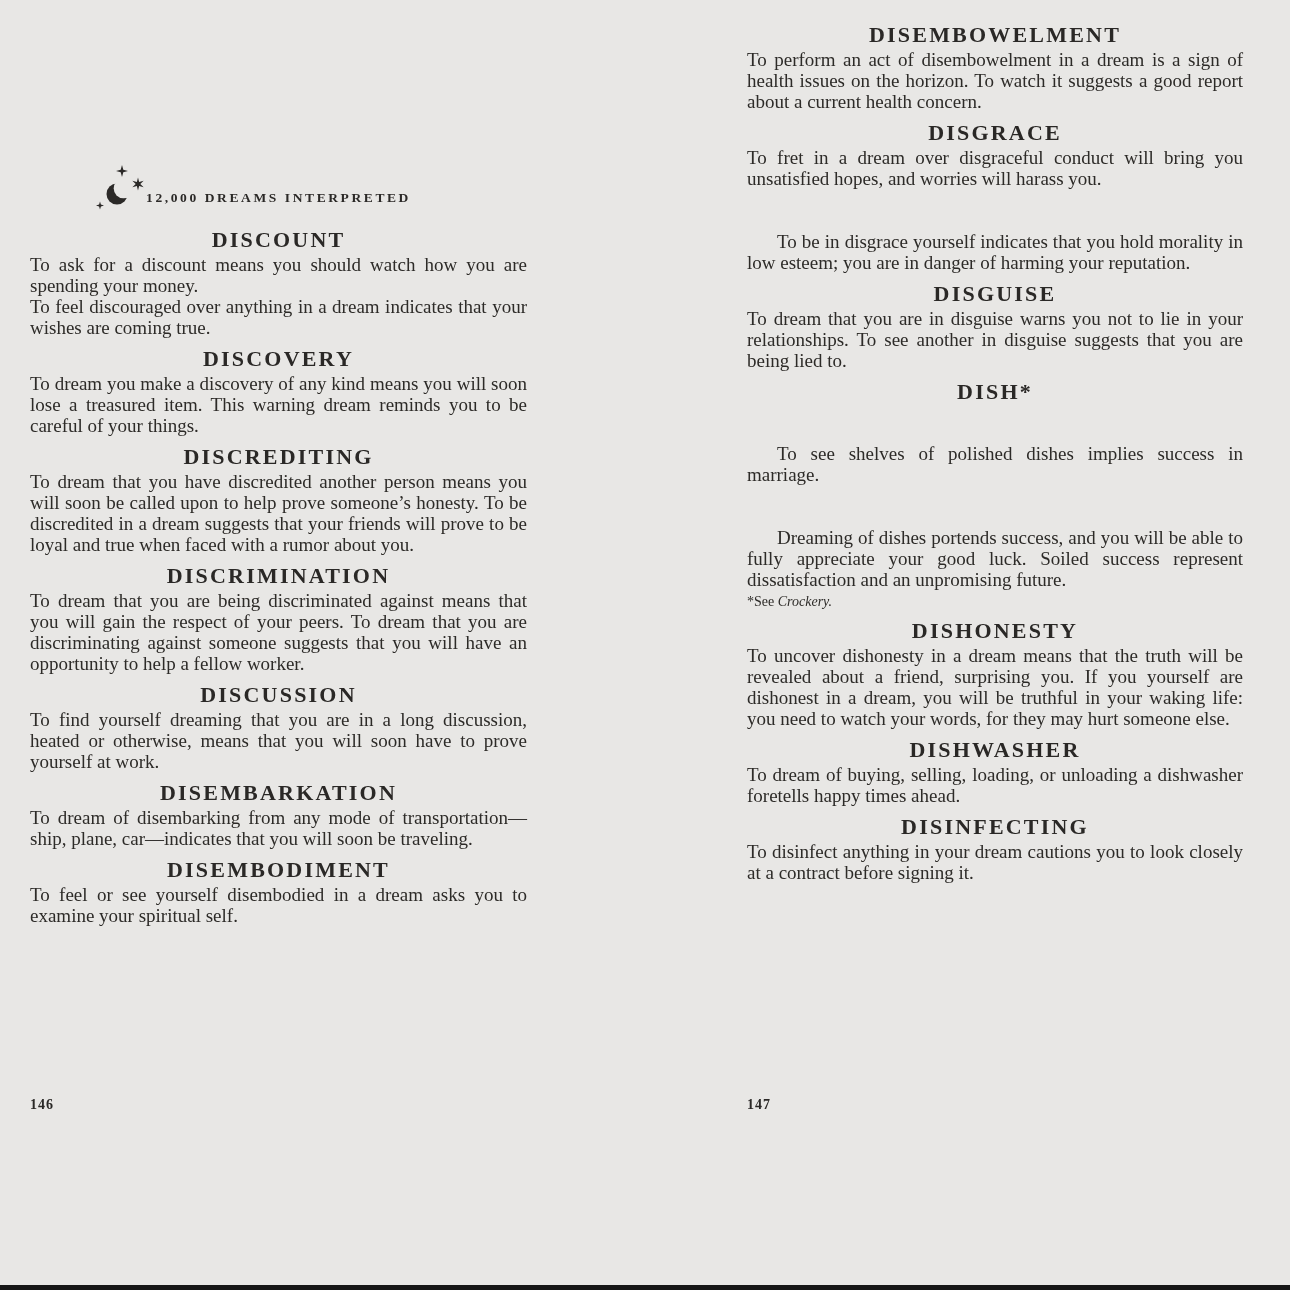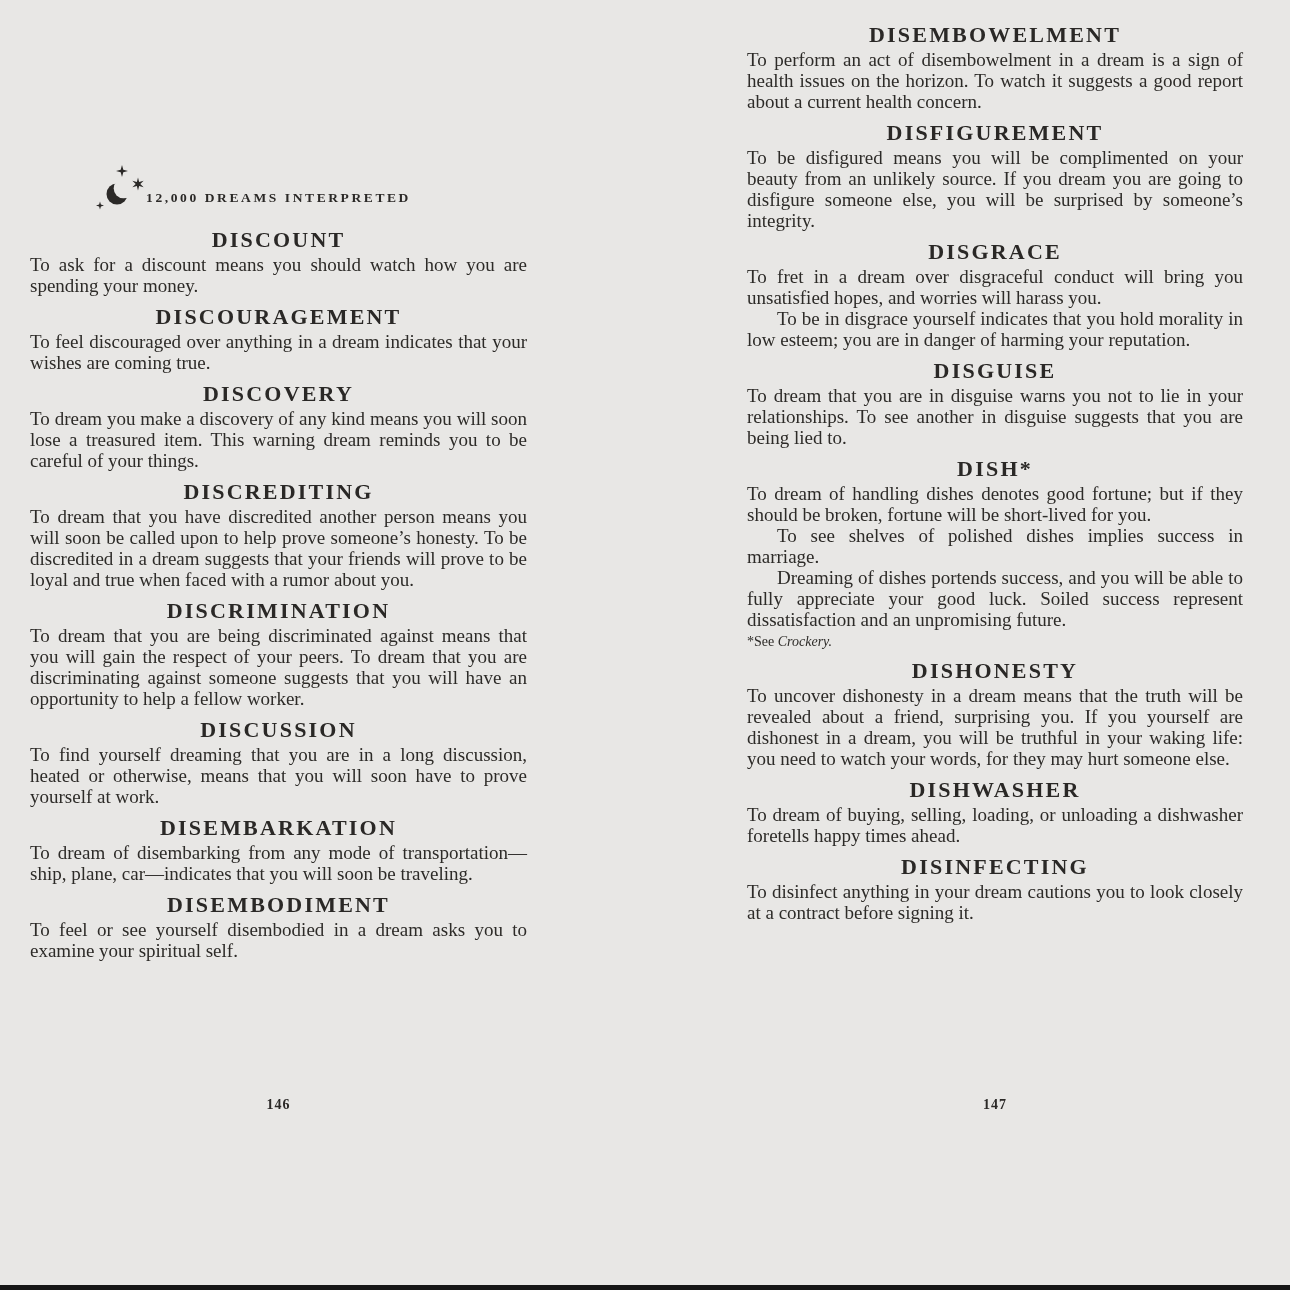--- a/index.html
+++ b/index.html
@@ -25,26 +25,26 @@
 
   .entries{padding-top:14px;}
   .term{
     font-size:22px;line-height:18px;font-weight:bold;letter-spacing:2.2px;
     text-align:center;margin:12px 0 5px;color:#2a2826;
   }
   .para{
     margin:0;font-size:19px;line-height:21px;text-align:justify;
     color:#2d2b28;
   }
-  .para.indent{text-indent:30px;}
+  .para.indent{text-indent:30px;margin-top:42px;}
   .footnote{font-size:14px;line-height:17px;margin-top:3px;color:#2d2b28;}
   .footnote i{font-style:italic;}
 
   .page-number{
-    position:absolute;top:1097px;left:0;width:100%;text-align:center;
+    position:absolute;top:1097px;left:0;width:100%;
     font-size:14px;font-weight:bold;letter-spacing:1px;color:#2b2927;
   }
   .bottom-edge{
     position:absolute;left:0;bottom:0;width:100%;height:5px;background:#161616;
   }
 </style>
 </head>
 <body>
 
 <div class="spread">
@@ -65,21 +65,20 @@
         </svg>
         <span>12,000 DREAMS INTERPRETED</span>
       </span>
     </div>
     <div class="entries">
         <div class="entry">
           <h3 class="term">DISCOUNT</h3>
           <p class="para">To ask for a discount means you should watch how you are spending your money.</p>
         </div>
         <div class="entry">
-          <h3 class="term">DISCOURAGEMENT</h3>
           <p class="para">To feel discouraged over anything in a dream indicates that your wishes are coming true.</p>
         </div>
         <div class="entry">
           <h3 class="term">DISCOVERY</h3>
           <p class="para">To dream you make a discovery of any kind means you will soon lose a treasured item. This warning dream reminds you to be careful of your things.</p>
         </div>
         <div class="entry">
           <h3 class="term">DISCREDITING</h3>
           <p class="para">To dream that you have discredited another person means you will soon be called upon to help prove someone’s honesty. To be discredited in a dream suggests that your friends will prove to be loyal and true when faced with a rumor about you.</p>
         </div>
@@ -103,35 +102,30 @@
     <div class="page-number">146</div>
   </div>
 
   <div class="page page-right">
     <div class="entries">
         <div class="entry">
           <h3 class="term">DISEMBOWELMENT</h3>
           <p class="para">To perform an act of disembowelment in a dream is a sign of health issues on the horizon. To watch it suggests a good report about a current health concern.</p>
         </div>
         <div class="entry">
-          <h3 class="term">DISFIGUREMENT</h3>
-          <p class="para">To be disfigured means you will be complimented on your beauty from an unlikely source. If you dream you are going to disfigure someone else, you will be surprised by someone’s integrity.</p>
-        </div>
-        <div class="entry">
           <h3 class="term">DISGRACE</h3>
           <p class="para">To fret in a dream over disgraceful conduct will bring you unsatisfied hopes, and worries will harass you.</p>
           <p class="para indent">To be in disgrace yourself indicates that you hold morality in low esteem; you are in danger of harming your reputation.</p>
         </div>
         <div class="entry">
           <h3 class="term">DISGUISE</h3>
           <p class="para">To dream that you are in disguise warns you not to lie in your relationships. To see another in disguise suggests that you are being lied to.</p>
         </div>
         <div class="entry">
           <h3 class="term">DISH*</h3>
-          <p class="para">To dream of handling dishes denotes good fortune; but if they should be broken, fortune will be short-lived for you.</p>
           <p class="para indent">To see shelves of polished dishes implies success in marriage.</p>
           <p class="para indent">Dreaming of dishes portends success, and you will be able to fully appreciate your good luck. Soiled success represent dissatisfaction and an unpromising future.</p>
           <div class="footnote"><span>*See </span><i>Crockery.</i></div>
         </div>
         <div class="entry">
           <h3 class="term">DISHONESTY</h3>
           <p class="para">To uncover dishonesty in a dream means that the truth will be revealed about a friend, surprising you. If you yourself are dishonest in a dream, you will be truthful in your waking life: you need to watch your words, for they may hurt someone else.</p>
         </div>
         <div class="entry">
           <h3 class="term">DISHWASHER</h3>

